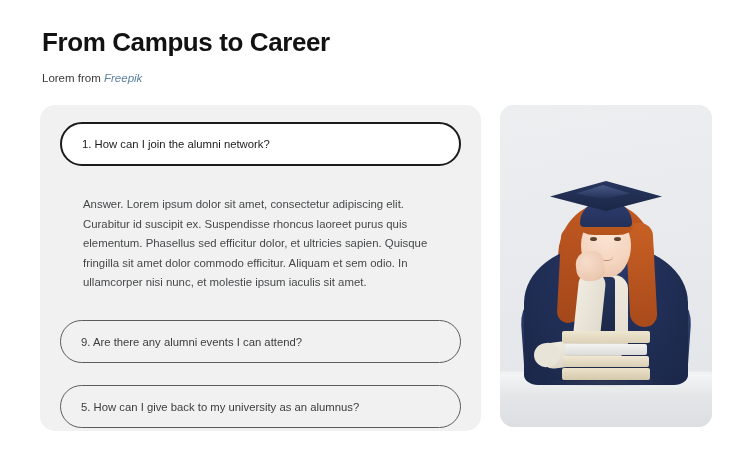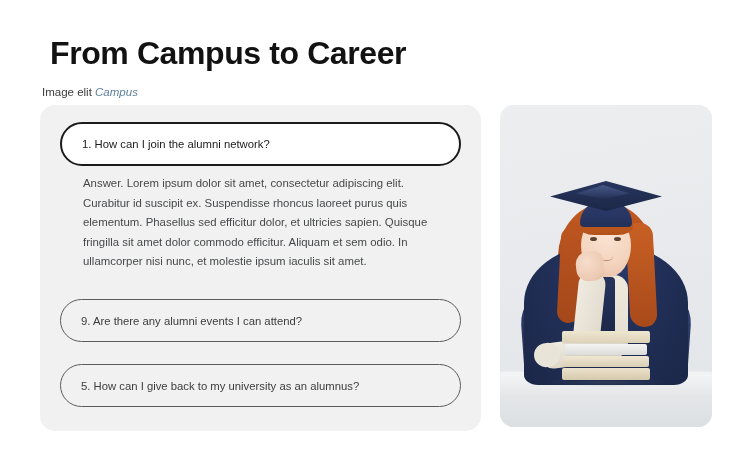--- a/index.html
+++ b/index.html
@@ -23,26 +23,26 @@
   }
 
   
   .header {
     position: absolute;
     left: 42px;
     top: 28px;
     width: 640px;
   }
   .page-title {
-    font-size: 32px;
+    font-size: 26px;
     font-weight: bold;
     letter-spacing: -0.4px;
     color: #121212;
     line-height: 1.1;
-    margin: 8px;
+    margin: 0;
     white-space: nowrap;
   }
   .credit {
     margin-top: 15px;
     font-size: 11.5px;
     color: #3a3a3a;
     line-height: 1.2;
   }
   .credit .credit-link {
     color: #5b7f9e;
@@ -96,21 +96,21 @@
     font-weight: 500;
   }
   .faq-question.is-closed {
     border: 1.4px solid #5c5c5c;
     background: transparent;
     color: #3c3c3c;
     height: 43px;
   }
 
   .faq-answer {
-    padding: 8px 22px 4px 23px;
+    padding: 29px 22px 4px 23px;
     font-size: 11.4px;
     line-height: 1.72;
     color: #46484a;
     width: 392px;
     box-sizing: border-box;
   }
 
   .gap-a { height: 23px; }
   .gap-b { height: 22px; }
 
@@ -383,21 +383,21 @@
   }
 </style>
 </head>
 <body>
 
 <div class="page">
 
   <div class="header">
     <h1 class="page-title">From Campus to Career</h1>
     <div class="credit">
-      <span>Image elit </span><span class="credit-link">Campus</span>
+      <span>Lorem from </span><span class="credit-link">Freepik</span>
     </div>
   </div>
 
   <div class="content">
 
     <div class="faq-panel">
 
       <div class="faq-item">
         <div class="faq-question is-open">1. How can I join the alumni network?</div>
         <div class="faq-answer">Answer. Lorem ipsum dolor sit amet, consectetur adipiscing elit. Curabitur id suscipit ex. Suspendisse rhoncus laoreet purus quis elementum. Phasellus sed efficitur dolor, et ultricies sapien. Quisque fringilla sit amet dolor commodo efficitur. Aliquam et sem odio. In ullamcorper nisi nunc, et molestie ipsum iaculis sit amet.</div>

